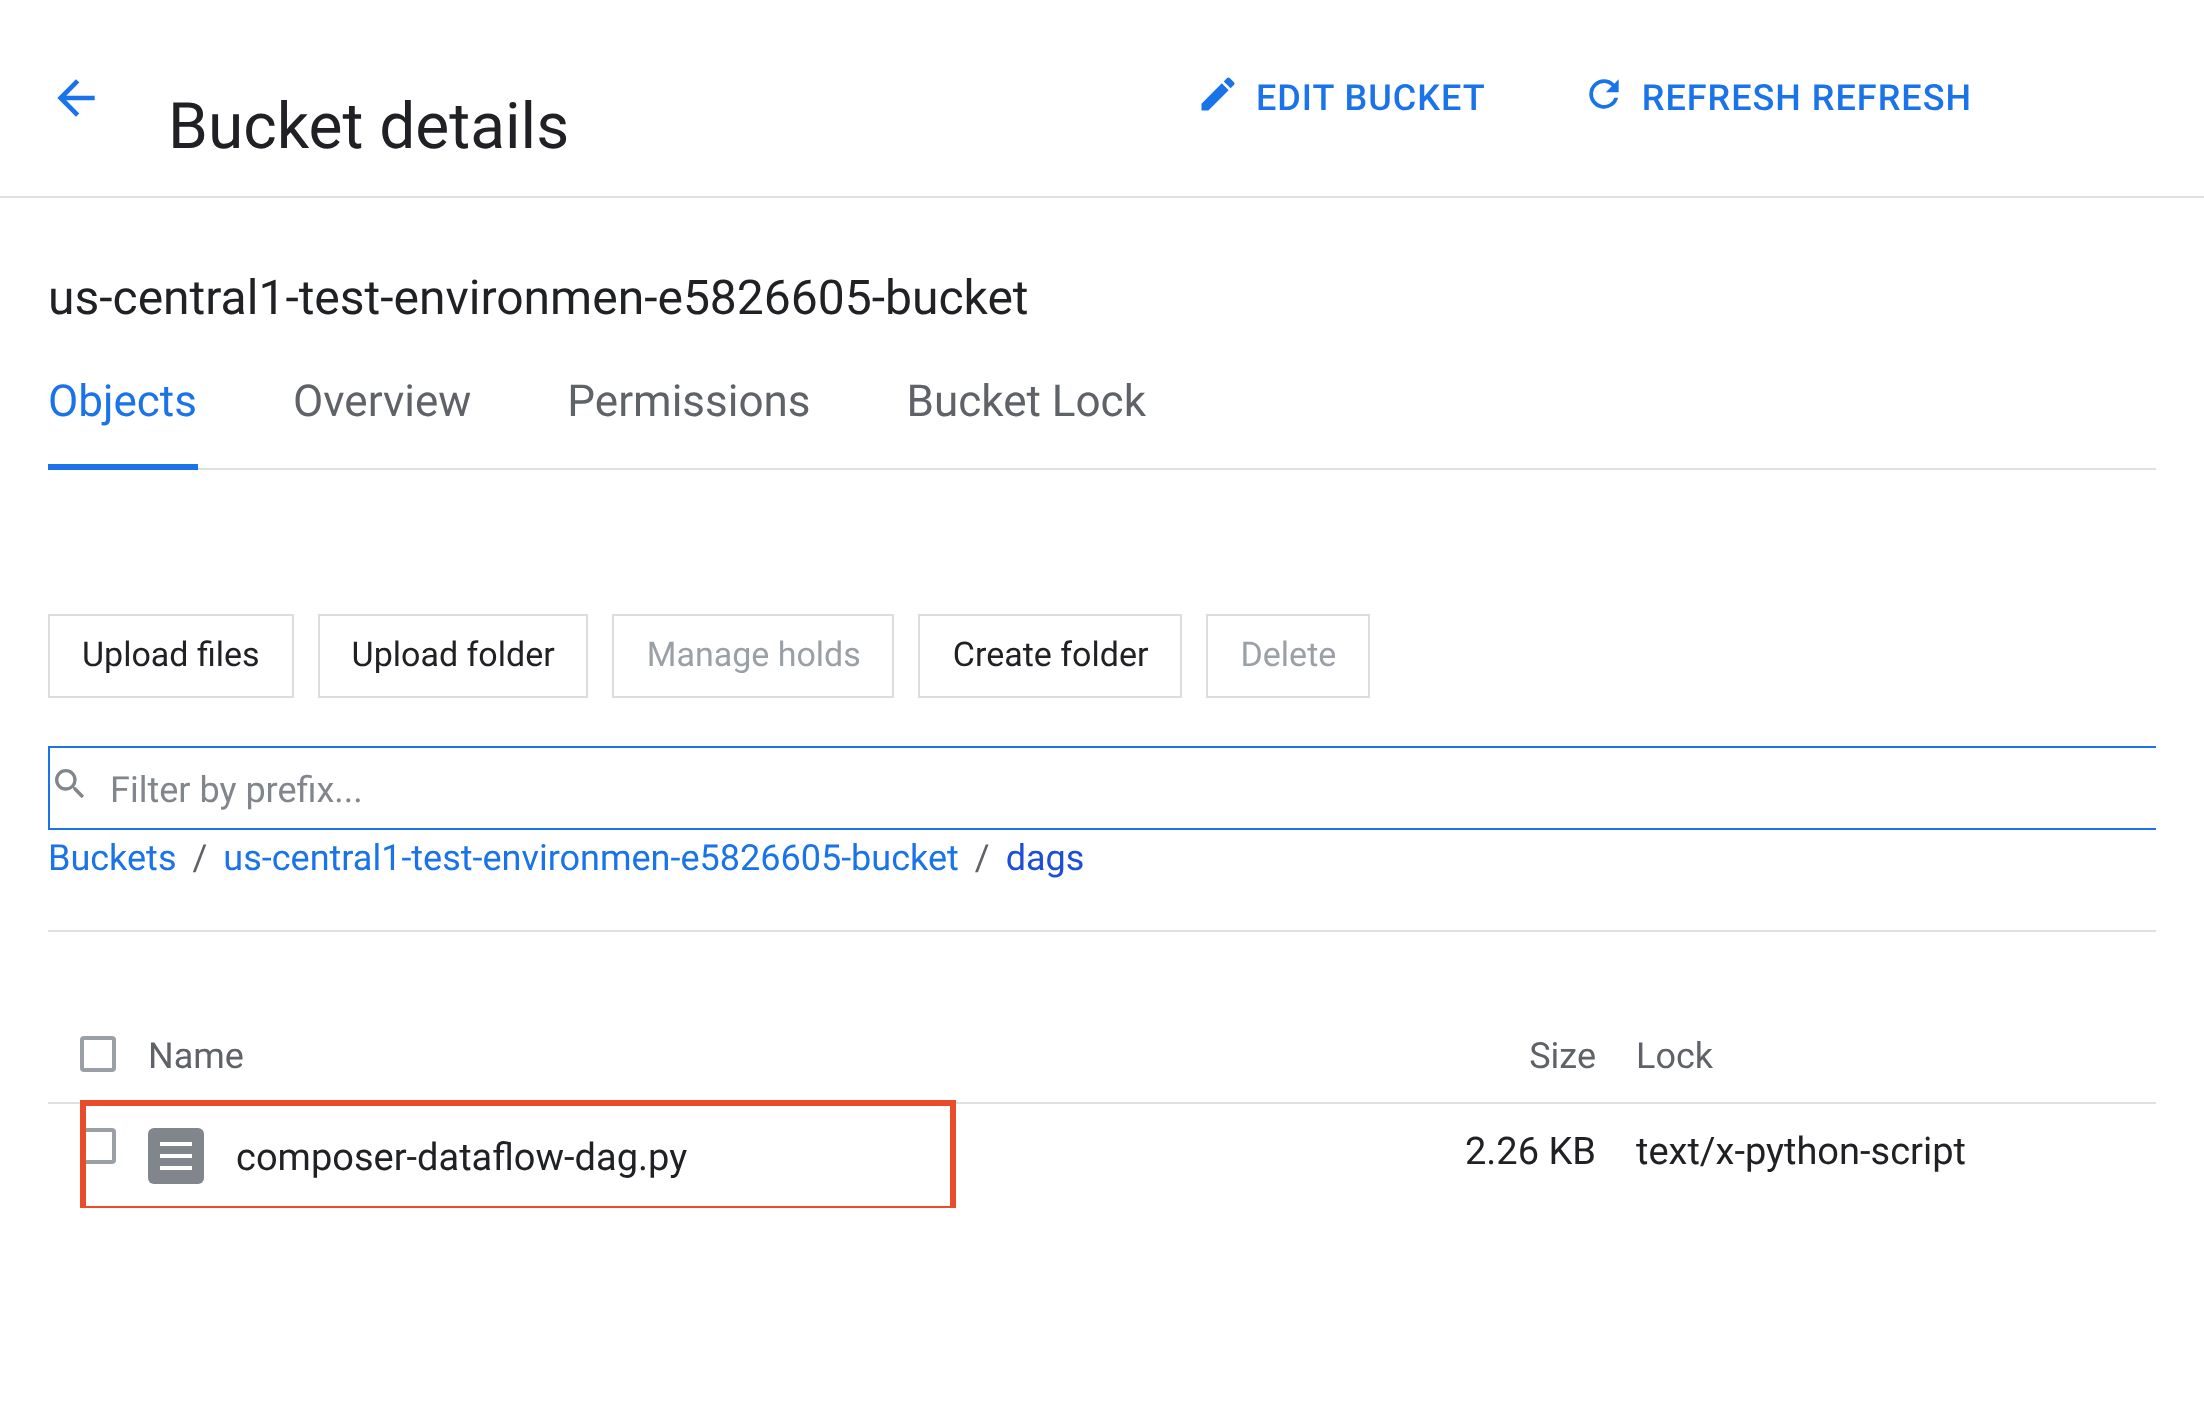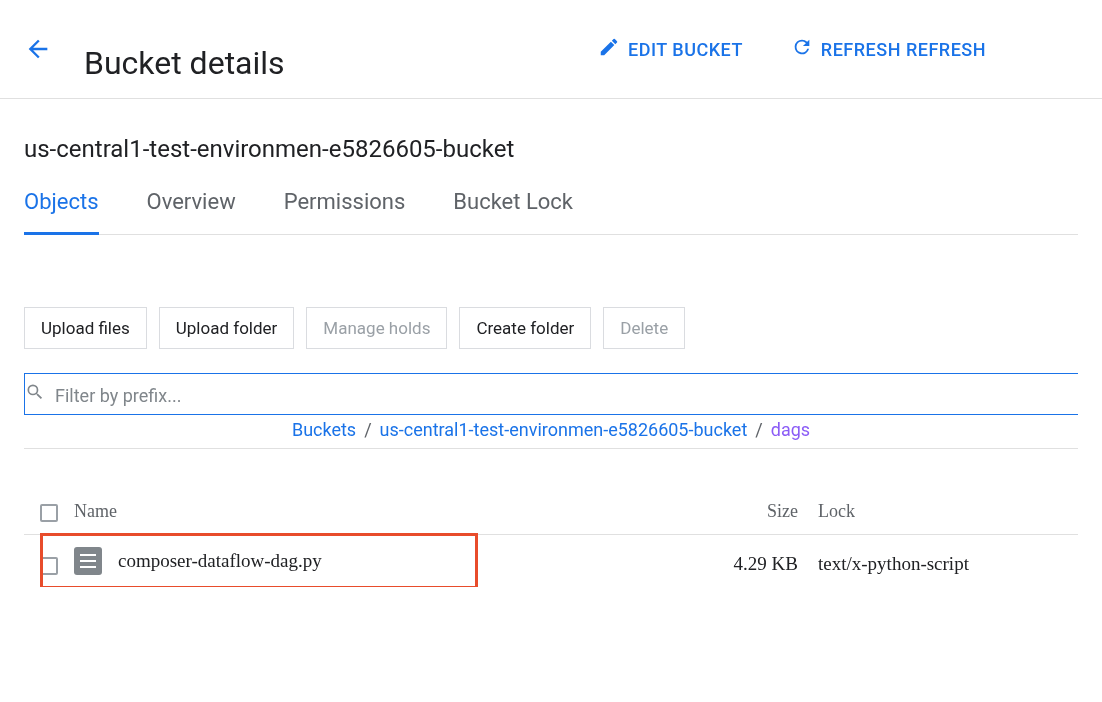--- a/index.html
+++ b/index.html
@@ -117,34 +117,32 @@
   color: #5f6368;
   width: 100%;
   font-family: inherit;
 }
 .filter-input::placeholder { color: #80868b; }
 .breadcrumb {
   display: flex;
   align-items: center;
   gap: 8px;
   font-size: 18px;
-  padding-bottom: 8px;
+  padding-bottom: 25px;
   border-bottom: 1px solid #e0e0e0;
   flex-wrap: wrap;
-  justify-content: center;
 }
 .bc-link { color: #1a73e8; cursor: pointer; }
 .bc-sep { color: #5f6368; }
-.bc-current { color: #8b5cf6; }
+.bc-current { color: #1d4ed8; }
 .table { margin-top: 40px; }
 .thead, .trow {
   display: flex;
-  align-items: flex-end;
+  align-items: flex-start;
   padding: 12px 0;
-  font-family: Liberation Serif, serif;
 }
 .thead {
   border-bottom: 1px solid #e0e0e0;
 }
 .col-check { width: 50px; display: flex; justify-content: center; align-items:center; }
 .col-name { flex: 1; font-size: 18px; color: #5f6368; }
 .col-size { width: 140px; font-size: 18px; color: #5f6368; text-align: right; padding-right:20px;}
 .col-type { width: 260px; font-size: 18px; color: #5f6368; }
 .trow .col-name, .trow .col-size, .trow .col-type { color: #202124; font-size: 19px; }
 .checkbox {
@@ -271,19 +269,19 @@
             <div class="file-icon">
               <div class="file-icon-lines">
                   <span></span>
                   <span></span>
                   <span></span>
                 </div>
             </div>
             <span>composer-dataflow-dag.py</span>
           </div>
         </div>
-        <div class="col-size">4.29 KB</div>
+        <div class="col-size">2.26 KB</div>
         <div class="col-type">text/x-python-script</div>
       </div>
       <div class="highlight-box" style="left:16px; top:-2px; width:438px; height:56px;"></div>
     </div>
   </div>
 </div>
 
 </body></html>

